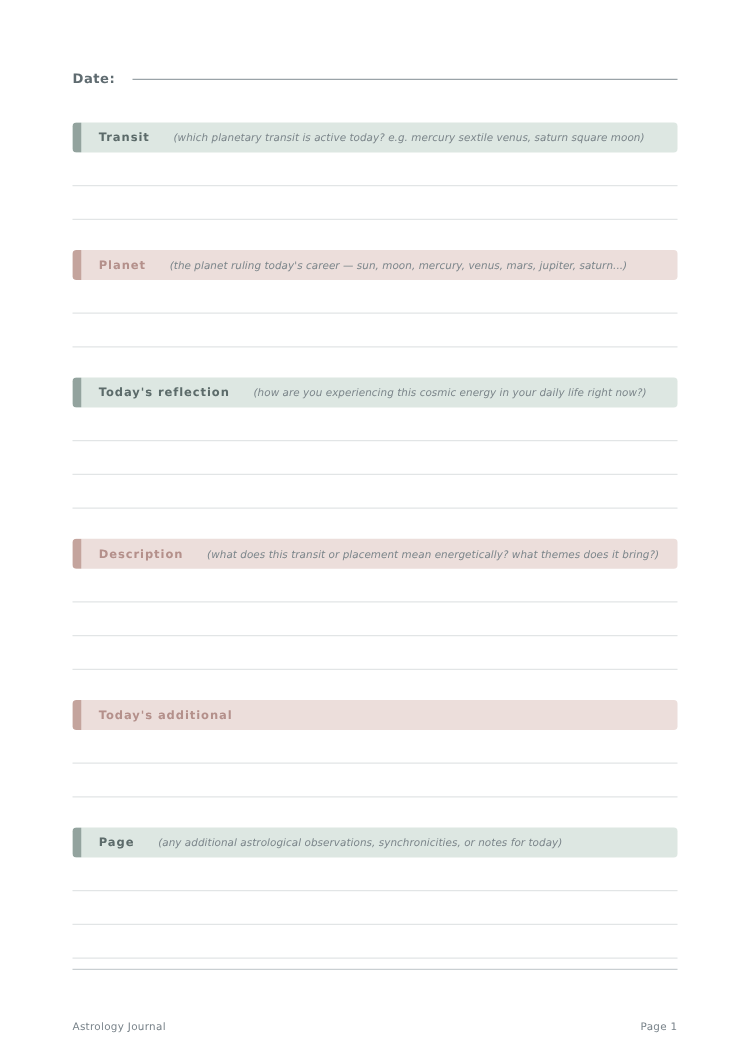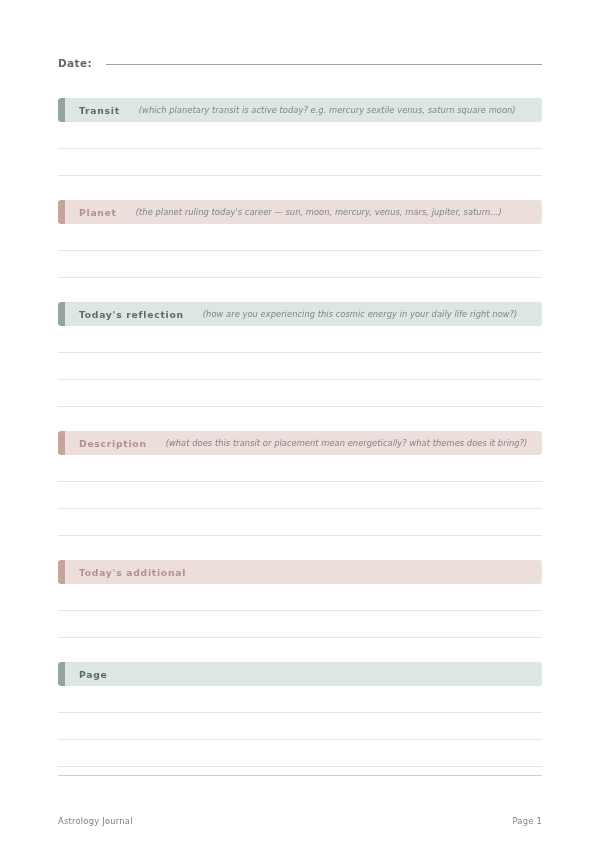--- a/index.html
+++ b/index.html
@@ -196,20 +196,21 @@
         </div>
         <div class="lines">
           <div class="write-line"></div>
           <div class="write-line"></div>
         </div>
       </div>
       <div class="section theme-green">
         <div class="sec-header">
           <span class="sec-accent"></span>
           <span class="sec-title">Page</span>
+          <span class="sec-hint">(any additional astrological observations, synchronicities, or notes for today)</span>
         </div>
         <div class="lines">
           <div class="write-line"></div>
           <div class="write-line"></div>
           <div class="write-line"></div>
         </div>
       </div>
     </div>
 
   <div class="footer">

